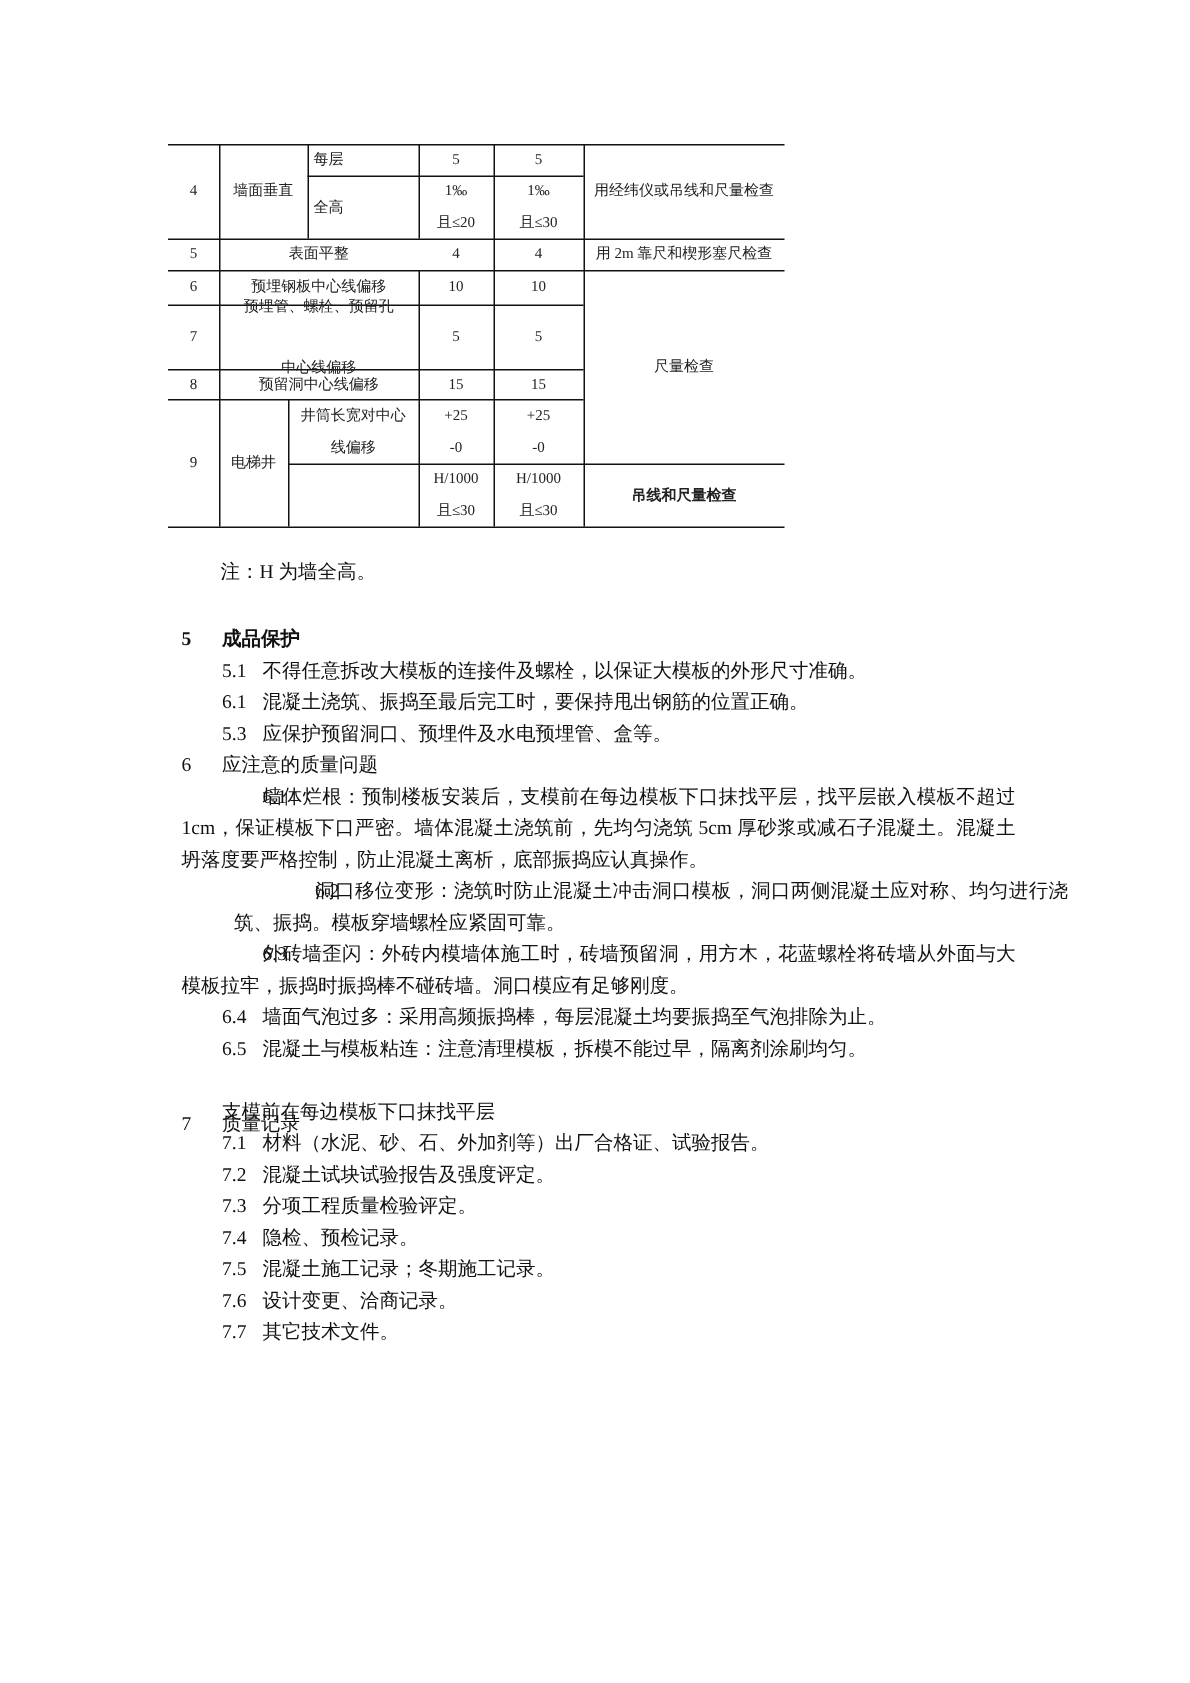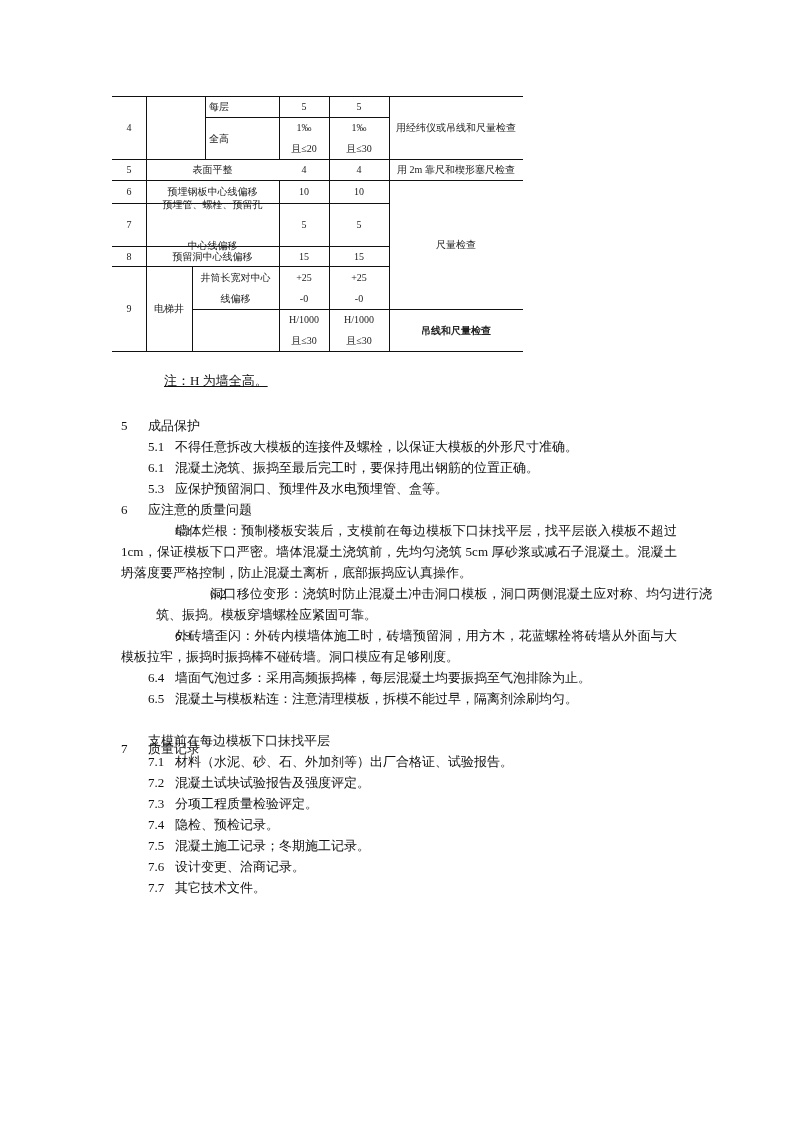--- a/index.html
+++ b/index.html
@@ -4,21 +4,21 @@
 <style>
   html, body { margin: 0; padding: 0; background: #ffffff; }
   body { width: 793px; height: 1122px; position: relative; overflow: hidden;
          font-family: "Liberation Serif", "DejaVu Serif", serif; color: #111; }
   .tbl { position: absolute; left: 112px; top: 96px; width: 411px; height: 255px; }
   .hl { position: absolute; height: 1px; background: #111; }
   .vl { position: absolute; width: 1px; background: #111; }
   .cell { position: absolute; display: flex; flex-direction: column; align-items: center;
           justify-content: center; font-size: 10px; line-height: 21px; text-align: center; color: #222; }
   .cell.left { align-items: flex-start; padding-left: 4px; box-sizing: border-box; }
-  .note { position: absolute; left: 164px; top: 372px; font-size: 13px; text-decoration: underline; }
+  .note { position: absolute; left: 147px; top: 372px; font-size: 13px; }
   .txt { position: absolute; font-size: 13px; line-height: 21px; white-space: nowrap; }
   .para { position: absolute; left: 121px; width: 556px; font-size: 13px; line-height: 21px;
           text-indent: 27px; text-align: justify; }
   .num { display: inline-block; width: 27px; }
 </style>
 </head>
 <body>
 
 <div class="tbl">
 
@@ -34,20 +34,21 @@
 
   <div class="vl" style="left:34px;top:0;height:255px;"></div>
   <div class="vl" style="left:93px;top:0;height:63px;"></div>
   <div class="vl" style="left:80px;top:170px;height:85px;"></div>
   <div class="vl" style="left:167px;top:0;height:63px;"></div>
   <div class="vl" style="left:167px;top:84px;height:171px;"></div>
   <div class="vl" style="left:217px;top:0;height:255px;"></div>
   <div class="vl" style="left:277px;top:0;height:255px;"></div>
 
   <div class="cell" style="left:0;top:0;width:34px;height:63px;">4</div>
+  <div class="cell" style="left:34px;top:0;width:59px;height:63px;">墙面垂直</div>
   <div class="cell left" style="left:93px;top:0;width:74px;height:21px;">每层</div>
   <div class="cell" style="left:167px;top:0;width:50px;height:21px;">5</div>
   <div class="cell" style="left:217px;top:0;width:60px;height:21px;">5</div>
   <div class="cell left" style="left:93px;top:21px;width:74px;height:42px;">全高</div>
   <div class="cell" style="left:167px;top:21px;width:50px;height:42px;">
     <span>1‰</span>
     <span>且≤20</span>
   </div>
   <div class="cell" style="left:217px;top:21px;width:60px;height:42px;">
     <span>1‰</span>
@@ -101,21 +102,21 @@
   </div>
   <div class="cell" style="left:217px;top:213px;width:60px;height:42px;">
     <span>H/1000</span>
     <span>且≤30</span>
   </div>
   <div class="cell" style="left:277px;top:213px;width:134px;height:42px;font-weight:bold;">吊线和尺量检查</div>
 </div>
 
 <div class="note">注：H 为墙全高。</div>
 
-<div class="txt" style="left:121px;top:415px;">
+<div class="txt" style="left:121px;top:415px;font-weight:bold;">
   <span class="num">5</span><span>成品保护</span>
 </div>
 <div class="txt" style="left:148px;top:436px;"><span class="num">5.1</span><span>不得任意拆改大模板的连接件及螺栓，以保证大模板的外形尺寸准确。</span></div>
 <div class="txt" style="left:148px;top:457px;"><span class="num">6.1</span><span>混凝土浇筑、振捣至最后完工时，要保持甩出钢筋的位置正确。</span></div>
 <div class="txt" style="left:148px;top:478px;"><span class="num">5.3</span><span>应保护预留洞口、预埋件及水电预埋管、盒等。</span></div>
 
 <div class="txt" style="left:121px;top:499px;">
   <span class="num">6</span><span>应注意的质量问题</span>
 </div>
 <div class="para" style="top:520px;"><span class="num">6.1</span><span>墙体烂根：预制楼板安装后，支模前在每边模板下口抹找平层，找平层嵌入模板不超过 1cm，保证模板下口严密。墙体混凝土浇筑前，先均匀浇筑 5cm 厚砂浆或减石子混凝土。混凝土坍落度要严格控制，防止混凝土离析，底部振捣应认真操作。</span></div>

